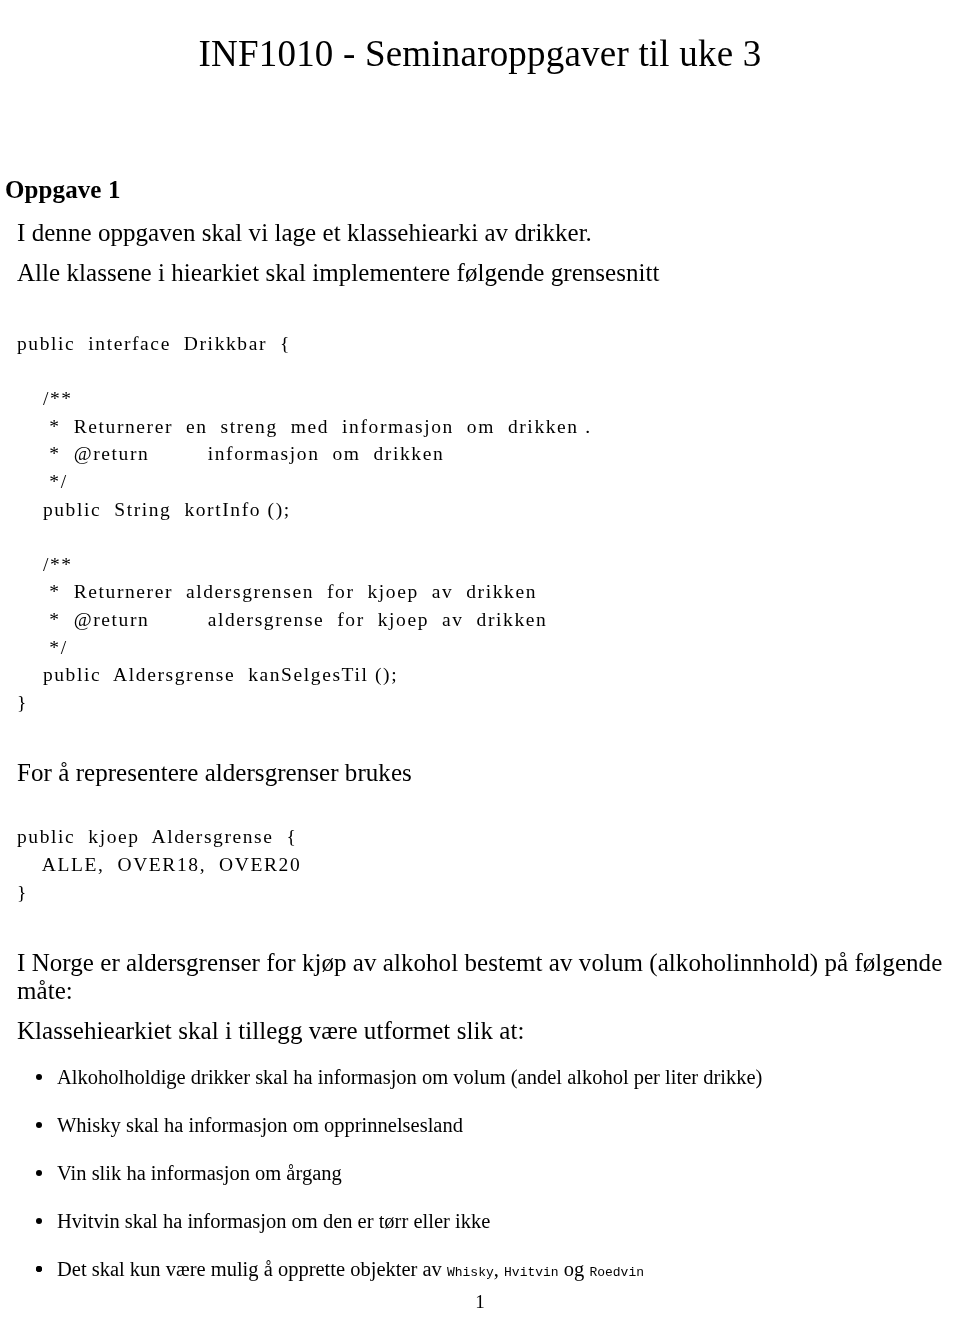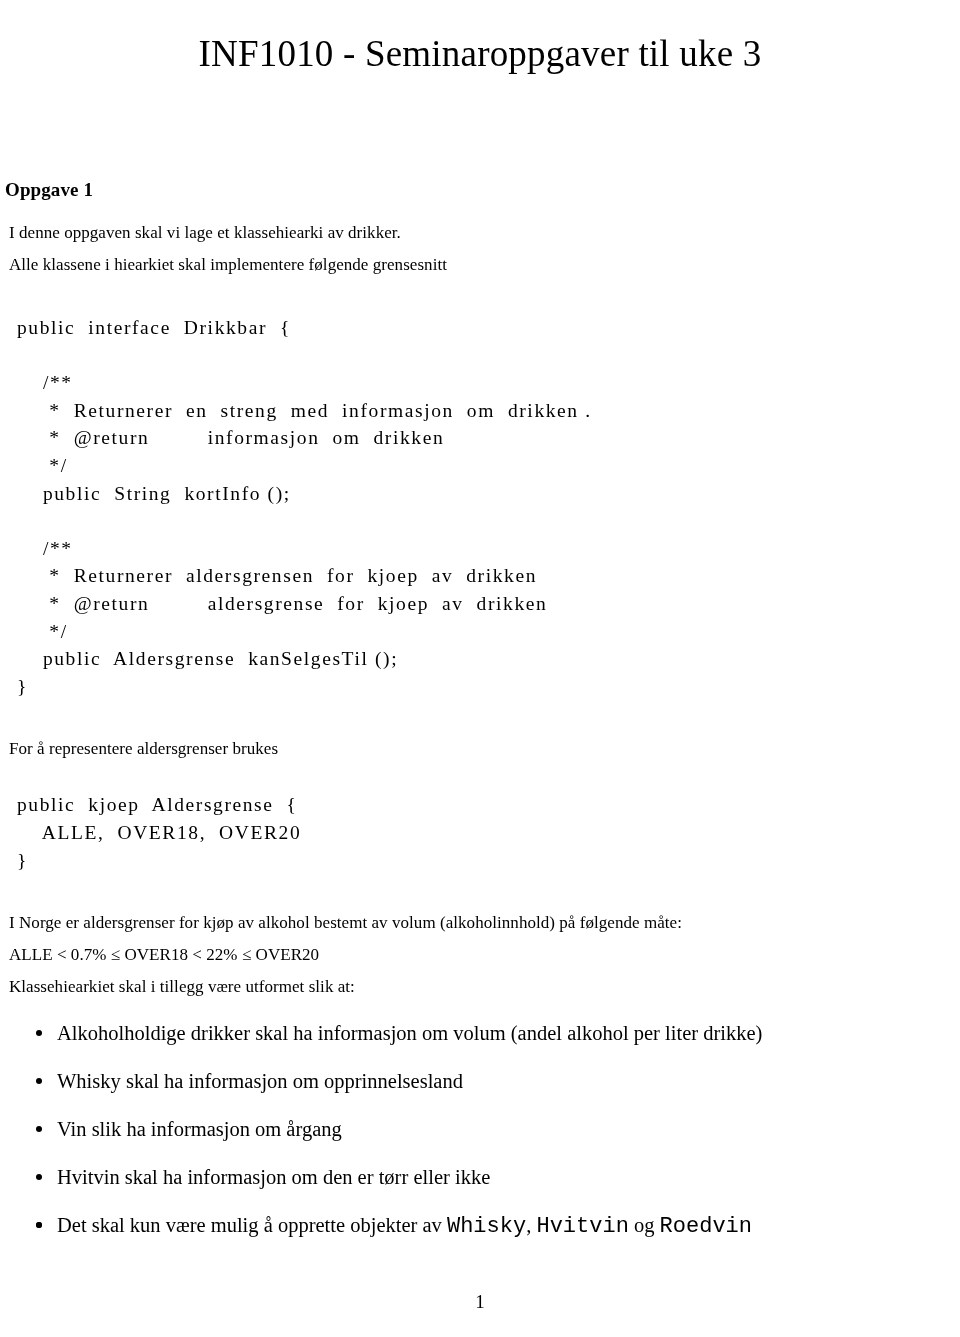--- a/index.html
+++ b/index.html
@@ -40,31 +40,31 @@
 
   
   .content {
     position: absolute;
     left: 5px;
     top: 175px;
     width: 950px;
   }
 
   .section-heading {
-    font-size: 19px;
+    font-size: 25px;
     line-height: 30px;
     font-weight: bold;
     margin: 0 0 14px 0;
     letter-spacing: 0.1px;
   }
 
   .para {
-    font-size: 17px;
+    font-size: 25px;
     line-height: 28px;
-    margin: 4px;
+    margin: 12px;
     letter-spacing: 0.05px;
   }
 
   .para + .para { margin-top: 0; }
 
   
   .code-block {
     font-family: "Liberation Serif", "DejaVu Serif", serif;
     font-size: 19.5px;
     line-height: 27.6px;
@@ -96,21 +96,21 @@
     position: absolute;
     left: 31px;
     top: 11px;
     width: 6px;
     height: 6px;
     background: #000;
     border-radius: 50%;
   }
   .tt {
     font-family: "Liberation Mono", "DejaVu Sans Mono", monospace;
-    font-size: 22px;
+    font-size: 13px;
   }
 
   
   .page-number {
     position: absolute;
     bottom: 24px;
     left: 0;
     width: 960px;
     text-align: center;
     font-size: 19px;
@@ -141,21 +141,20 @@
     <p class="para">For å representere aldersgrenser brukes</p>
 
     <div class="spacer-sm"></div>
 
     <div class="code-block"><div class="code-line">public  kjoep  Aldersgrense  {</div><div class="code-line">    ALLE,  OVER18,  OVER20</div><div class="code-line">}</div></div>
 
     <div class="spacer-md"></div>
 
     <p class="para">I Norge er aldersgrenser for kjøp av alkohol bestemt av volum (alkoholinnhold) på følgende måte:</p>
 
-    <p class="para">ALLE &lt; 0.7% ≤ OVER18 &lt; 22% ≤ OVER20</p>
 
     <p class="para">Klassehiearkiet skal i tillegg være utformet slik at:</p>
 
     <ul class="bullets">
         <li><span class="dot"></span><span>Alkoholholdige drikker skal ha informasjon om volum (andel alkohol per liter drikke)</span></li>
         <li><span class="dot"></span><span>Whisky skal ha informasjon om opprinnelsesland</span></li>
         <li><span class="dot"></span><span>Vin slik ha informasjon om årgang</span></li>
         <li><span class="dot"></span><span>Hvitvin skal ha informasjon om den er tørr eller ikke</span></li>
         <li><span class="dot"></span></li>
         <li><span class="dot"></span><span>Det skal kun være mulig å opprette objekter av </span><span class="tt">Whisky</span><span>, </span><span class="tt">Hvitvin</span><span> og </span><span class="tt">Roedvin</span></li>

